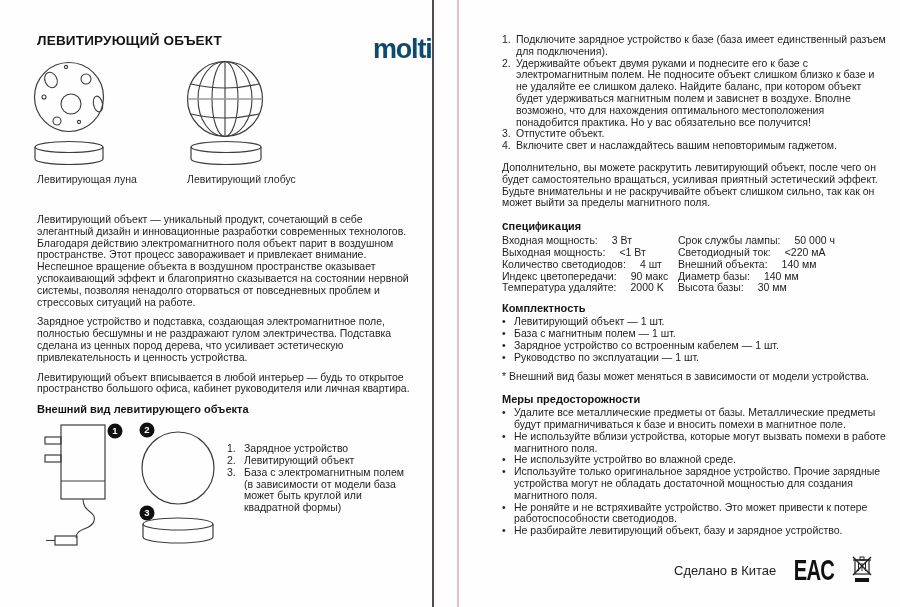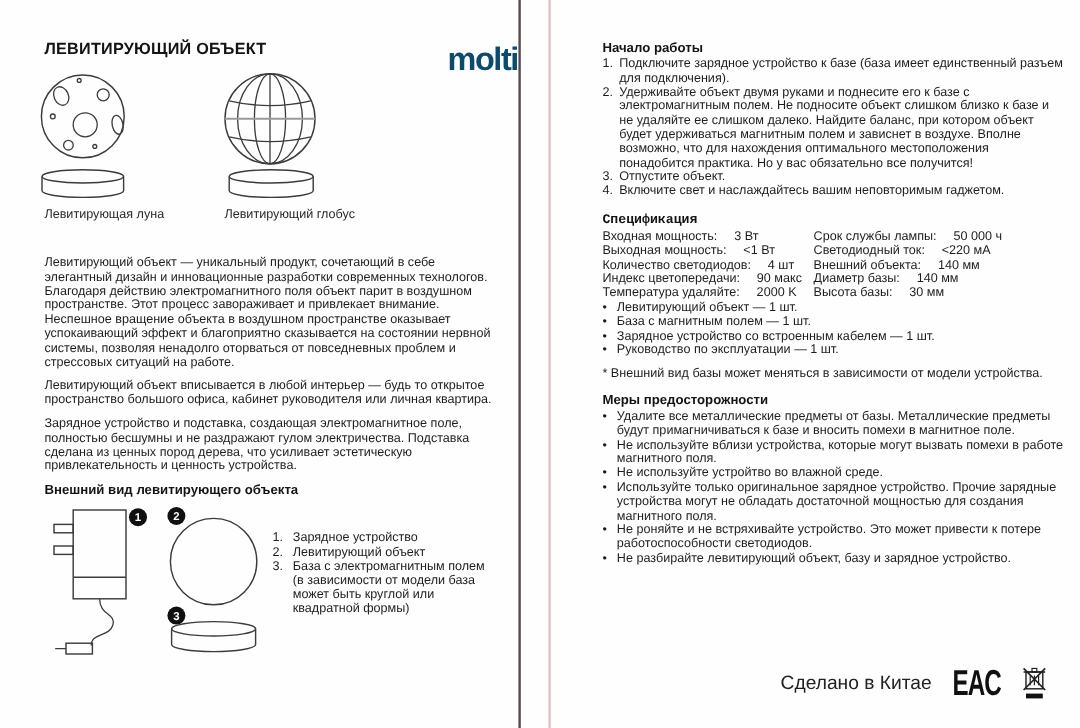--- a/index.html
+++ b/index.html
@@ -27,21 +27,21 @@
   .li .t{flex:1;}
   .legend .n{width:17px;flex:none;}
   .diagram{position:relative;height:140px;margin-top:6px;}
   .diagram svg{position:absolute;top:0;}
   .legend{position:absolute;left:190px;top:22px;width:180px;}
   .spec{display:flex;}
   .spec-colL{width:176px;flex:none;}
   .spec-line span+span{margin-left:14px;}
   .footer{position:absolute;left:502px;top:556px;width:384px;display:flex;
           align-items:center;justify-content:flex-end;gap:14px;padding-right:14px;box-sizing:border-box;}
-  .made{font-size:16px;color:#222;}
+  .made{font-size:13px;color:#222;}
   .eac{font-weight:900;font-size:24px;letter-spacing:-1px;transform:scaleY(1.25) scaleX(.84);
        transform-origin:center;color:#111;}
   svg .s{fill:none;stroke:#3c3c3c;stroke-width:1.2;}
   svg .s2{fill:none;stroke:#3c3c3c;stroke-width:1.1;}
   svg .eq{fill:none;stroke:#9a9a9a;stroke-width:1.6;}
   svg .badge{fill:#101010;}
   svg .bn{fill:#fff;font-size:9.5px;font-weight:bold;font-family:"Liberation Sans",sans-serif;}
 </style>
 </head>
 <body>
@@ -80,22 +80,22 @@
         <line class="eq" x1="4.5" y1="39" x2="79.5" y2="39"></line>
         <path class="s2" d="M8,24 Q42,32 76,24"></path>
         <path class="s2" d="M8,54 Q42,62 76,54"></path>
         <ellipse class="s" cx="43" cy="87" rx="35" ry="5.5"></ellipse>
         <path class="s" d="M8,87 L8,99 A35,5.5 0 0 0 78,99 L78,87"></path>
       </svg>
       <div class="caption" style="left:150px">Левитирующий глобус</div>
     </div>
 
     <p class="mt6">Левитирующий объект — уникальный продукт, сочетающий в себе элегантный дизайн и инновационные разработки современных технологов. Благодаря действию электромагнитного поля объект парит в воздушном пространстве. Этот процесс завораживает и привлекает внимание. Неспешное вращение объекта в воздушном пространстве оказывает успокаивающий эффект и благоприятно сказывается на состоянии нервной системы, позволяя ненадолго оторваться от повседневных проблем и стрессовых ситуаций на работе.</p>
+    <p class="mt8">Зарядное устройство и подставка, создающая электромагнитное поле, полностью бесшумны и не раздражают гулом электричества. Подставка сделана из ценных пород дерева, что усиливает эстетическую привлекательность и ценность устройства.</p>
     <p class="mt8">Левитирующий объект вписывается в любой интерьер — будь то открытое пространство большого офиса, кабинет руководителя или личная квартира.</p>
-    <p class="mt8">Зарядное устройство и подставка, создающая электромагнитное поле, полностью бесшумны и не раздражают гулом электричества. Подставка сделана из ценных пород дерева, что усиливает эстетическую привлекательность и ценность устройства.</p>
 
     <h2 class="mt8">Внешний вид левитирующего объекта</h2>
 
     <div class="diagram">
 
       <svg style="left:6px" width="82" height="140" viewBox="0 0 82 140">
         <rect class="s" x="2" y="16" width="16" height="7"></rect>
         <rect class="s" x="2" y="34" width="16" height="7"></rect>
         <rect class="s" x="18" y="4" width="44" height="74"></rect>
         <line class="s" x1="18" y1="60" x2="62" y2="60"></line>
@@ -127,59 +127,60 @@
           </div>
         <div class="li">
             <span class="n">3.</span>
             <span class="t">База с электромагнитным полем (в зависимости от модели база может быть круглой или квадратной формы)</span>
           </div>
       </div>
     </div>
   </div>
 
   <div class="col-right pt34">
-    <h2>Начало работы</h2>
     <div>
       <div class="li">
           <span class="n">1.</span>
           <span class="t">Подключите зарядное устройство к базе (база имеет единственный разъем для подключения).</span>
         </div>
       <div class="li">
           <span class="n">2.</span>
           <span class="t">Удерживайте объект двумя руками и поднесите его к базе с электромагнитным полем. Не подносите объект слишком близко к базе и не удаляйте ее слишком далеко. Найдите баланс, при котором объект будет удерживаться магнитным полем и зависнет в воздухе. Вполне возможно, что для нахождения оптимального местоположения понадобится практика. Но у вас обязательно все получится!</span>
         </div>
       <div class="li">
           <span class="n">3.</span>
           <span class="t">Отпустите объект.</span>
         </div>
       <div class="li">
           <span class="n">4.</span>
           <span class="t">Включите свет и наслаждайтесь вашим неповторимым гаджетом.</span>
         </div>
     </div>
 
+    <p class="mt10">Дополнительно, вы можете раскрутить левитирующий объект, после чего он будет самостоятельно вращаться, усиливая приятный эстетический эффект. Будьте внимательны и не раскручивайте объект слишком сильно, так как он может выйти за пределы магнитного поля.</p>
 
     <h2 class="mt12">Спецификация</h2>
     <div class="spec">
       <div class="spec-colL">
         <div class="spec-line"><span>Входная мощность:</span><span>3 Вт</span></div>
         <div class="spec-line"><span>Выходная мощность:</span><span>&lt;1 Вт</span></div>
         <div class="spec-line"><span>Количество светодиодов:</span><span>4 шт</span></div>
         <div class="spec-line"><span>Индекс цветопередачи:</span><span>90 макс</span></div>
         <div class="spec-line"><span>Температура удаляйте:</span><span>2000 K</span></div>
       </div>
       <div>
         <div class="spec-line"><span>Срок службы лампы:</span><span>50 000 ч</span></div>
         <div class="spec-line"><span>Светодиодный ток:</span><span>&lt;220 мА</span></div>
         <div class="spec-line"><span>Внешний объекта:</span><span>140 мм</span></div>
         <div class="spec-line"><span>Диаметр базы:</span><span>140 мм</span></div>
         <div class="spec-line"><span>Высота базы:</span><span>30 мм</span></div>
       </div>
     </div>
 
+    <h2 class="mt8">Комплектность</h2>
     <div>
       <div class="li">
           <span class="b">•</span>
           <span class="t">Левитирующий объект — 1 шт.</span>
         </div>
       <div class="li">
           <span class="b">•</span>
           <span class="t">База с магнитным полем — 1 шт.</span>
         </div>
       <div class="li">

